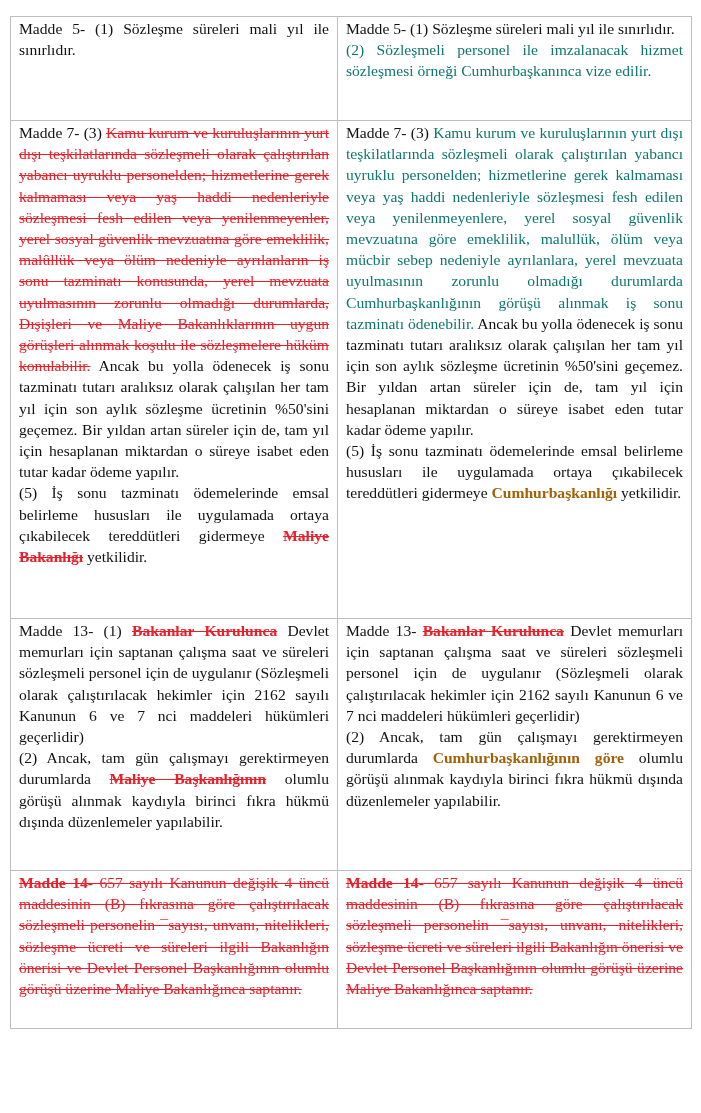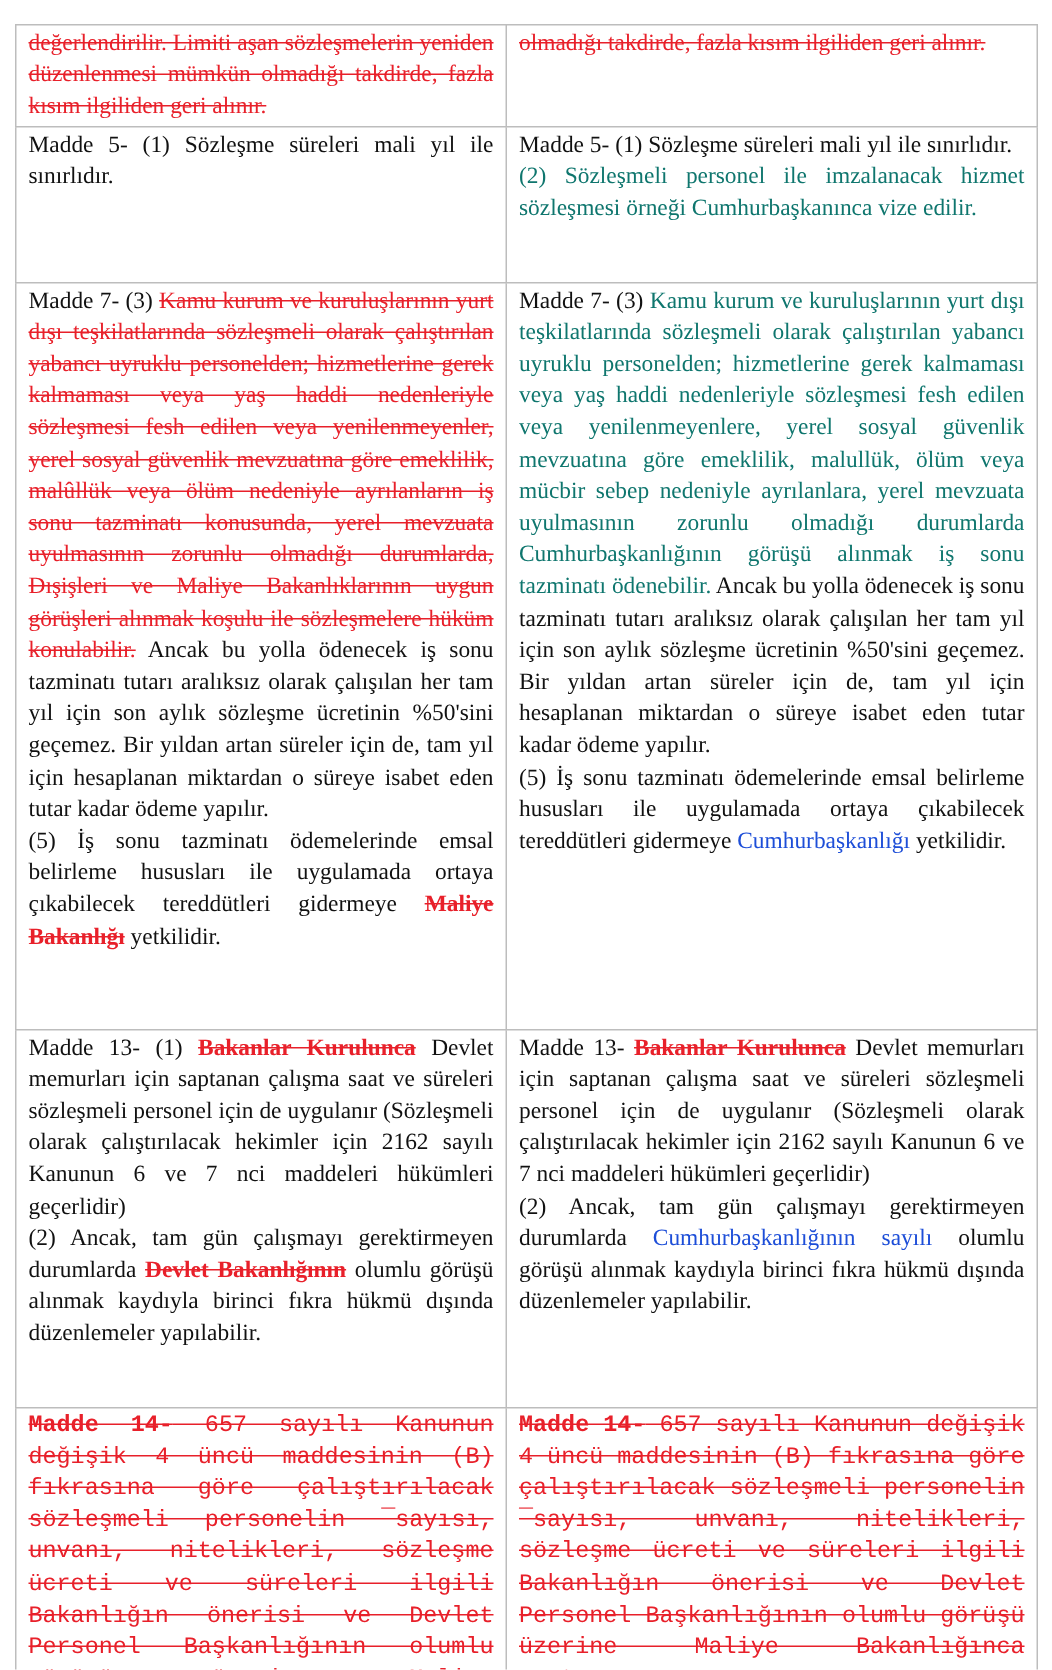--- a/index.html
+++ b/index.html
@@ -30,37 +30,29 @@
       font-size: 15.6px;
       line-height: 21.2px;
       text-align: justify;
     }
     table.cmp td.left { width: 310px; }
     table.cmp td.right { width: 337px; }
     .b { font-weight: normal; }
     .red { color: #0f766e; }
     .del { color: #e8202a; text-decoration: line-through; text-decoration-color: #e8202a; text-decoration-thickness: 1.3px; }
     .delb { color: #e8202a; font-weight: bold; text-decoration: line-through; text-decoration-thickness: 1.3px; }
-    .redb { color: #1d4ed8; font-weight: normal; }
+    .redb { color: #a16207; font-weight: bold; }
     .blk { display: block; }
   </style>
 </head>
 <body>
 
 <table class="cmp">
   <tbody>
 
-    <tr style="height:62px;">
-      <td class="left">
-        <span class="del">değerlendirilir. Limiti aşan sözleşmelerin yeniden düzenlenmesi mümkün olmadığı takdirde, fazla kısım ilgiliden geri alınır.</span>
-      </td>
-      <td class="right">
-        <span class="del">olmadığı takdirde, fazla kısım ilgiliden geri alınır.</span>
-      </td>
-    </tr>
 
     <tr style="height:104px;">
       <td class="left">
         <span class="b">Madde 5- (1)</span><span> Sözleşme süreleri mali yıl ile sınırlıdır.</span>
       </td>
       <td class="right">
         <span class="b">Madde 5- (1)</span><span> Sözleşme süreleri mali yıl ile sınırlıdır.</span>
         <span class="red blk">(2) Sözleşmeli personel ile imzalanacak hizmet sözleşmesi örneği Cumhurbaşkanınca vize edilir.</span>
       </td>
     </tr>
@@ -75,29 +67,29 @@
       <td class="right">
         <span class="b">Madde 7- (3)</span>
         <span class="red">Kamu kurum ve kuruluşlarının yurt dışı teşkilatlarında sözleşmeli olarak çalıştırılan yabancı uyruklu personelden; hizmetlerine gerek kalmaması veya yaş haddi nedenleriyle sözleşmesi fesh edilen veya yenilenmeyenlere, yerel sosyal güvenlik mevzuatına göre emeklilik, malullük, ölüm veya mücbir sebep nedeniyle ayrılanlara, yerel mevzuata uyulmasının zorunlu olmadığı durumlarda Cumhurbaşkanlığının görüşü alınmak iş sonu tazminatı ödenebilir.</span><span> Ancak bu yolla ödenecek iş sonu tazminatı tutarı aralıksız olarak çalışılan her tam yıl için son aylık sözleşme ücretinin %50'sini geçemez. Bir yıldan artan süreler için de, tam yıl için hesaplanan miktardan o süreye isabet eden tutar kadar ödeme yapılır.</span>
         <span class="blk"><span>(5) İş sonu tazminatı ödemelerinde emsal belirleme hususları ile uygulamada ortaya çıkabilecek tereddütleri gidermeye </span><span class="redb">Cumhurbaşkanlığı</span><span> yetkilidir.</span></span>
       </td>
     </tr>
 
     <tr style="height:252px;">
       <td class="left">
         <span class="b">Madde 13-</span><span> (1) </span><span class="delb">Bakanlar Kurulunca</span><span> Devlet memurları için saptanan çalışma saat ve süreleri sözleşmeli personel için de uygulanır (Sözleşmeli olarak çalıştırılacak hekimler için 2162  sayılı Kanunun 6 ve 7 nci maddeleri hükümleri geçerlidir)</span>
-        <span class="blk"><span>(2) Ancak, tam gün çalışmayı gerektirmeyen durumlarda </span><span class="delb">Devlet Bakanlığının</span><span> olumlu görüşü alınmak kaydıyla birinci fıkra hükmü dışında düzenlemeler yapılabilir.</span></span>
+        <span class="blk"><span>(2) Ancak, tam gün çalışmayı gerektirmeyen durumlarda </span><span class="delb">Maliye Başkanlığının</span><span> olumlu görüşü alınmak kaydıyla birinci fıkra hükmü dışında düzenlemeler yapılabilir.</span></span>
       </td>
       <td class="right">
         <span class="b">Madde 13- </span><span class="delb">Bakanlar Kurulunca</span><span> Devlet memurları için saptanan çalışma saat ve süreleri sözleşmeli personel için de uygulanır (Sözleşmeli olarak çalıştırılacak hekimler için 2162  sayılı Kanunun 6 ve 7 nci maddeleri hükümleri geçerlidir)</span>
-        <span class="blk"><span>(2) Ancak, tam gün çalışmayı gerektirmeyen durumlarda </span><span class="redb">Cumhurbaşkanlığının sayılı</span><span> olumlu görüşü alınmak kaydıyla birinci fıkra hükmü dışında düzenlemeler yapılabilir.</span></span>
+        <span class="blk"><span>(2) Ancak, tam gün çalışmayı gerektirmeyen durumlarda </span><span class="redb">Cumhurbaşkanlığının göre</span><span> olumlu görüşü alınmak kaydıyla birinci fıkra hükmü dışında düzenlemeler yapılabilir.</span></span>
       </td>
     </tr>
 
-    <tr style="height:158px;font-family:Liberation Mono, monospace;">
+    <tr style="height:158px;">
       <td class="left">
         <span class="delb">Madde 14-</span><span class="del"> 657 sayılı Kanunun değişik 4 üncü maddesinin (B) fıkrasına göre çalıştırılacak sözleşmeli personelin ¯sayısı, unvanı, nitelikleri, sözleşme ücreti ve süreleri ilgili Bakanlığın önerisi ve Devlet Personel Başkanlığının olumlu görüşü üzerine Maliye Bakanlığınca saptanır.</span>
       </td>
       <td class="right">
         <span class="delb">Madde 14-</span><span class="del"> 657 sayılı Kanunun değişik 4 üncü maddesinin (B) fıkrasına göre çalıştırılacak sözleşmeli personelin ¯sayısı, unvanı, nitelikleri, sözleşme ücreti ve süreleri ilgili Bakanlığın önerisi ve Devlet Personel Başkanlığının olumlu görüşü üzerine Maliye Bakanlığınca saptanır.</span>
       </td>
     </tr>
   </tbody>
 </table>
 

